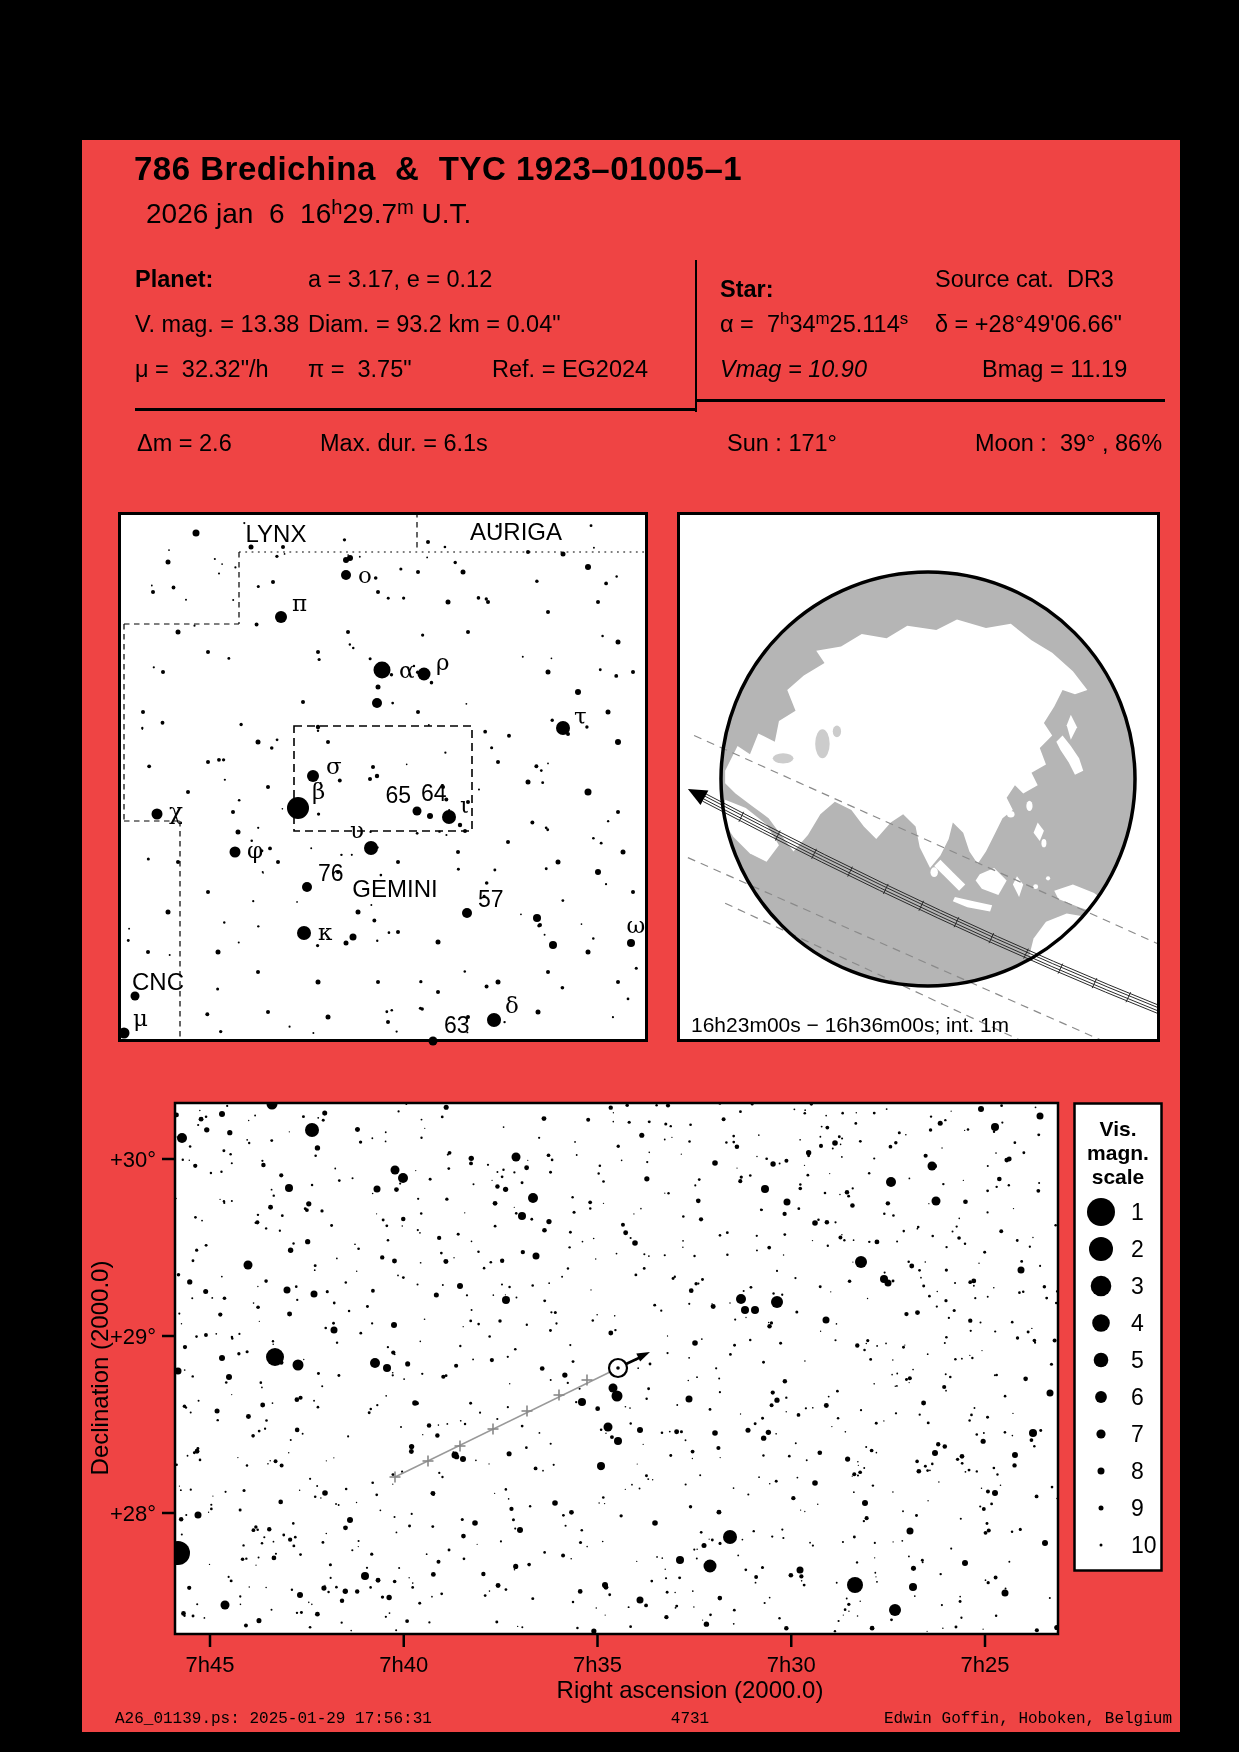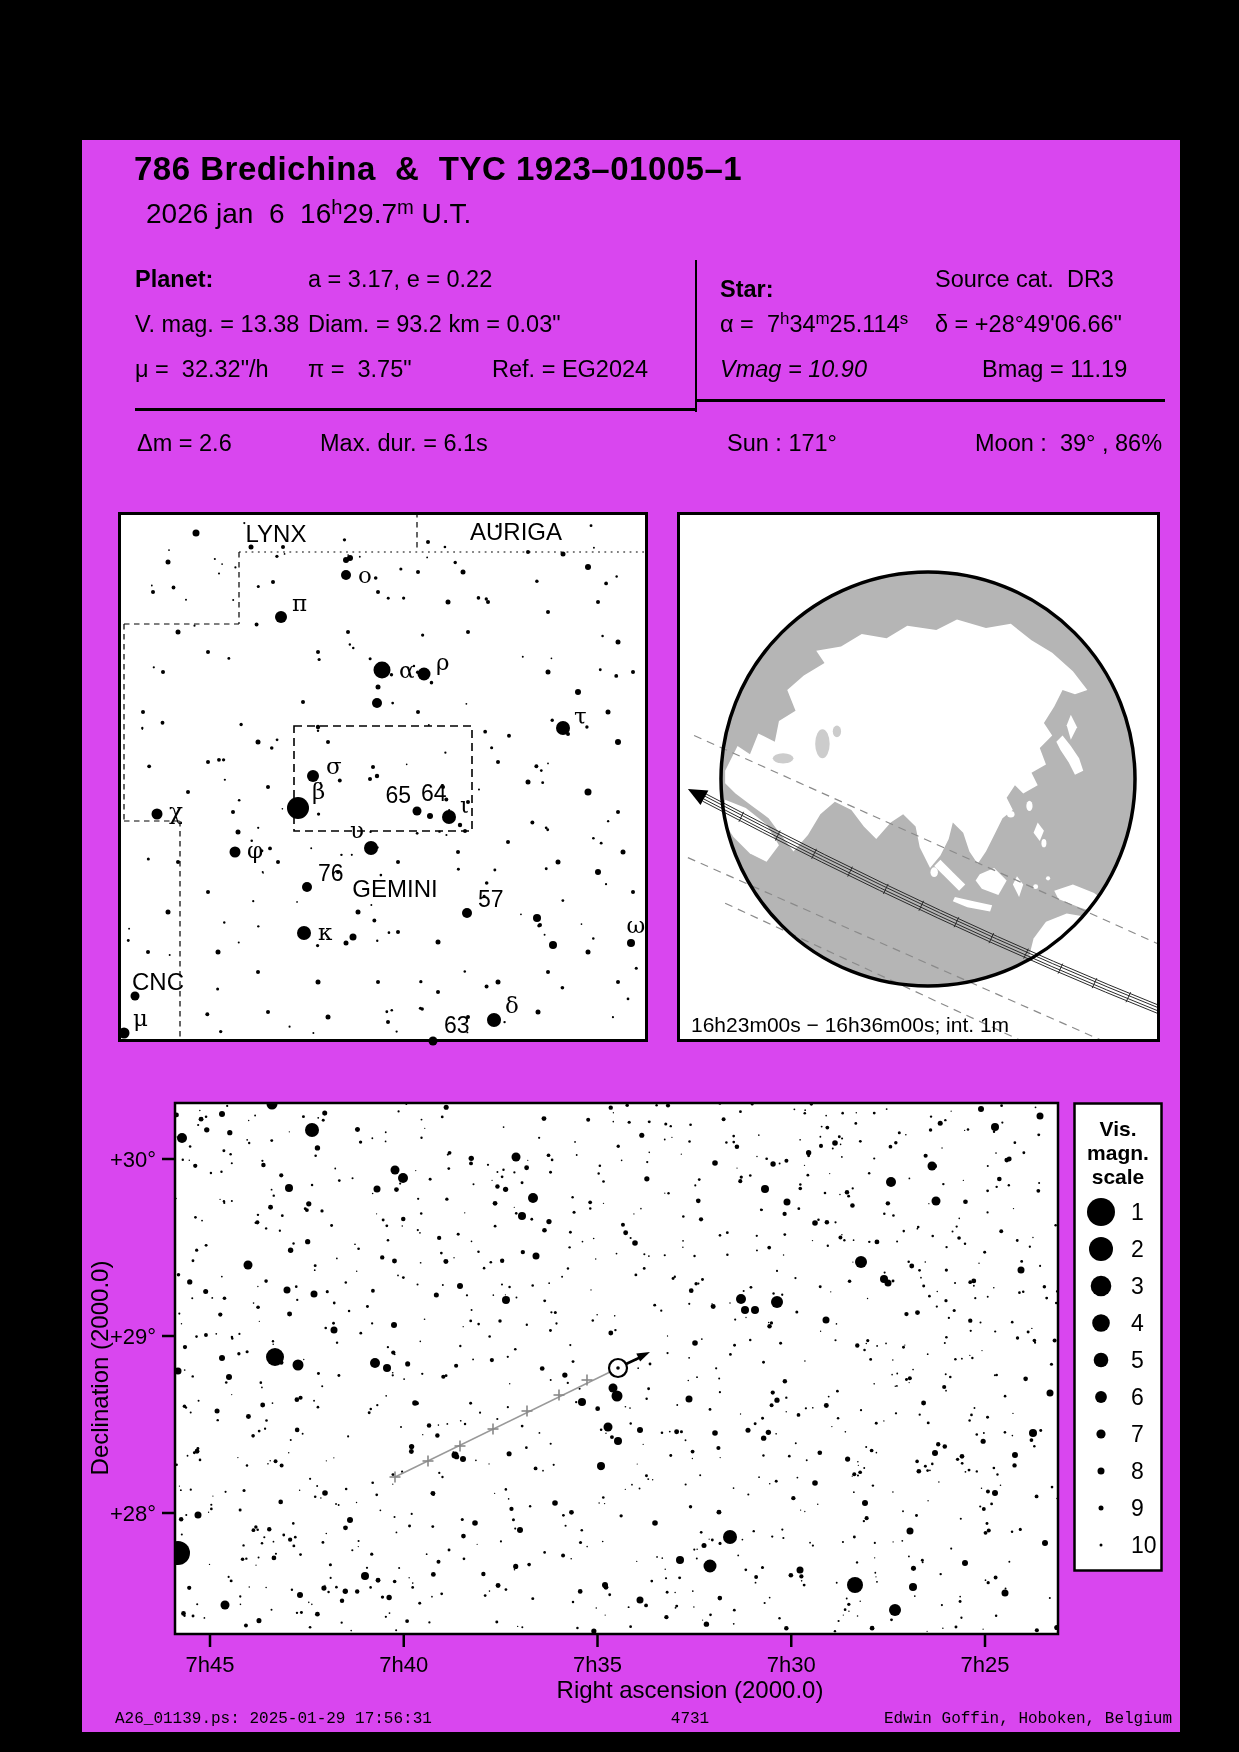--- a/index.html
+++ b/index.html
@@ -1,17 +1,17 @@
 <!DOCTYPE html>
 <html><head>
 <meta charset="utf-8">
 <style>
   html,body{margin:0;padding:0;background:#000;}
   body{width:1239px;height:1752px;position:relative;font-family:"Liberation Sans",sans-serif;}
-  .page{position:absolute;left:82px;top:140px;width:1098px;height:1592px;background:#d946ef;color:#000;overflow:hidden;}
+  .page{position:absolute;left:82px;top:140px;width:1098px;height:1592px;background:#ef4444;color:#000;overflow:hidden;}
   .abs{position:absolute;white-space:pre;}
   .title{font-size:33px;font-weight:bold;letter-spacing:.5px;}
   .date{font-size:28px;}
   .sup{font-size:72%;position:relative;top:-0.45em;}
   .t24{font-size:23.5px;}
   .bold{font-weight:bold;}
   .vrule{position:absolute;width:2px;background:#000;}
   .hrule{position:absolute;height:2.5px;background:#000;}
   .mono{font-family:"Liberation Mono","DejaVu Sans Mono",monospace;font-size:16px;}
   .axis-title{font-size:24px;}
@@ -22,23 +22,23 @@
 </style>
 </head>
 <body>
 
 <div class="page">
 
   <div class="abs title" style="left:52px;top:10px;">786 Bredichina  &amp;  TYC 1923–01005–1</div>
   <div class="abs date" style="left:64px;top:58px;"><span>2026 jan  6  16</span><span class="sup">h</span><span>29.7</span><span class="sup">m</span><span> U.T.</span></div>
 
   <div class="abs t24 bold" style="left:53px;top:126px;">Planet:</div>
-  <div class="abs t24" style="left:226px;top:126px;">a = 3.17, e = 0.22</div>
+  <div class="abs t24" style="left:226px;top:126px;">a = 3.17, e = 0.12</div>
   <div class="abs t24" style="left:53px;top:171px;">V. mag. = 13.38</div>
-  <div class="abs t24" style="left:226px;top:171px;">Diam. = 93.2 km = 0.03"</div>
+  <div class="abs t24" style="left:226px;top:171px;">Diam. = 93.2 km = 0.04"</div>
   <div class="abs t24" style="left:53px;top:216px;">μ =  32.32"/h</div>
   <div class="abs t24" style="left:226px;top:216px;">π =  3.75"</div>
   <div class="abs t24" style="left:410px;top:216px;">Ref. = EG2024</div>
 
   <div class="abs t24 bold" style="left:638px;top:114px;margin-top:22px;">Star:</div>
   <div class="abs t24" style="left:853px;top:126px;">Source cat.  DR3</div>
   <div class="abs t24" style="left:638px;top:171px;"><span>α =  7</span><span class="sup">h</span><span>34</span><span class="sup">m</span><span>25.114</span><span class="sup">s</span></div>
   <div class="abs t24" style="left:853px;top:171px;">δ = +28°49'06.66"</div>
   <div class="abs t24" style="left:638px;top:216px;font-style:italic;">Vmag = 10.90</div>
   <div class="abs t24" style="left:900px;top:216px;">Bmag = 11.19</div>

